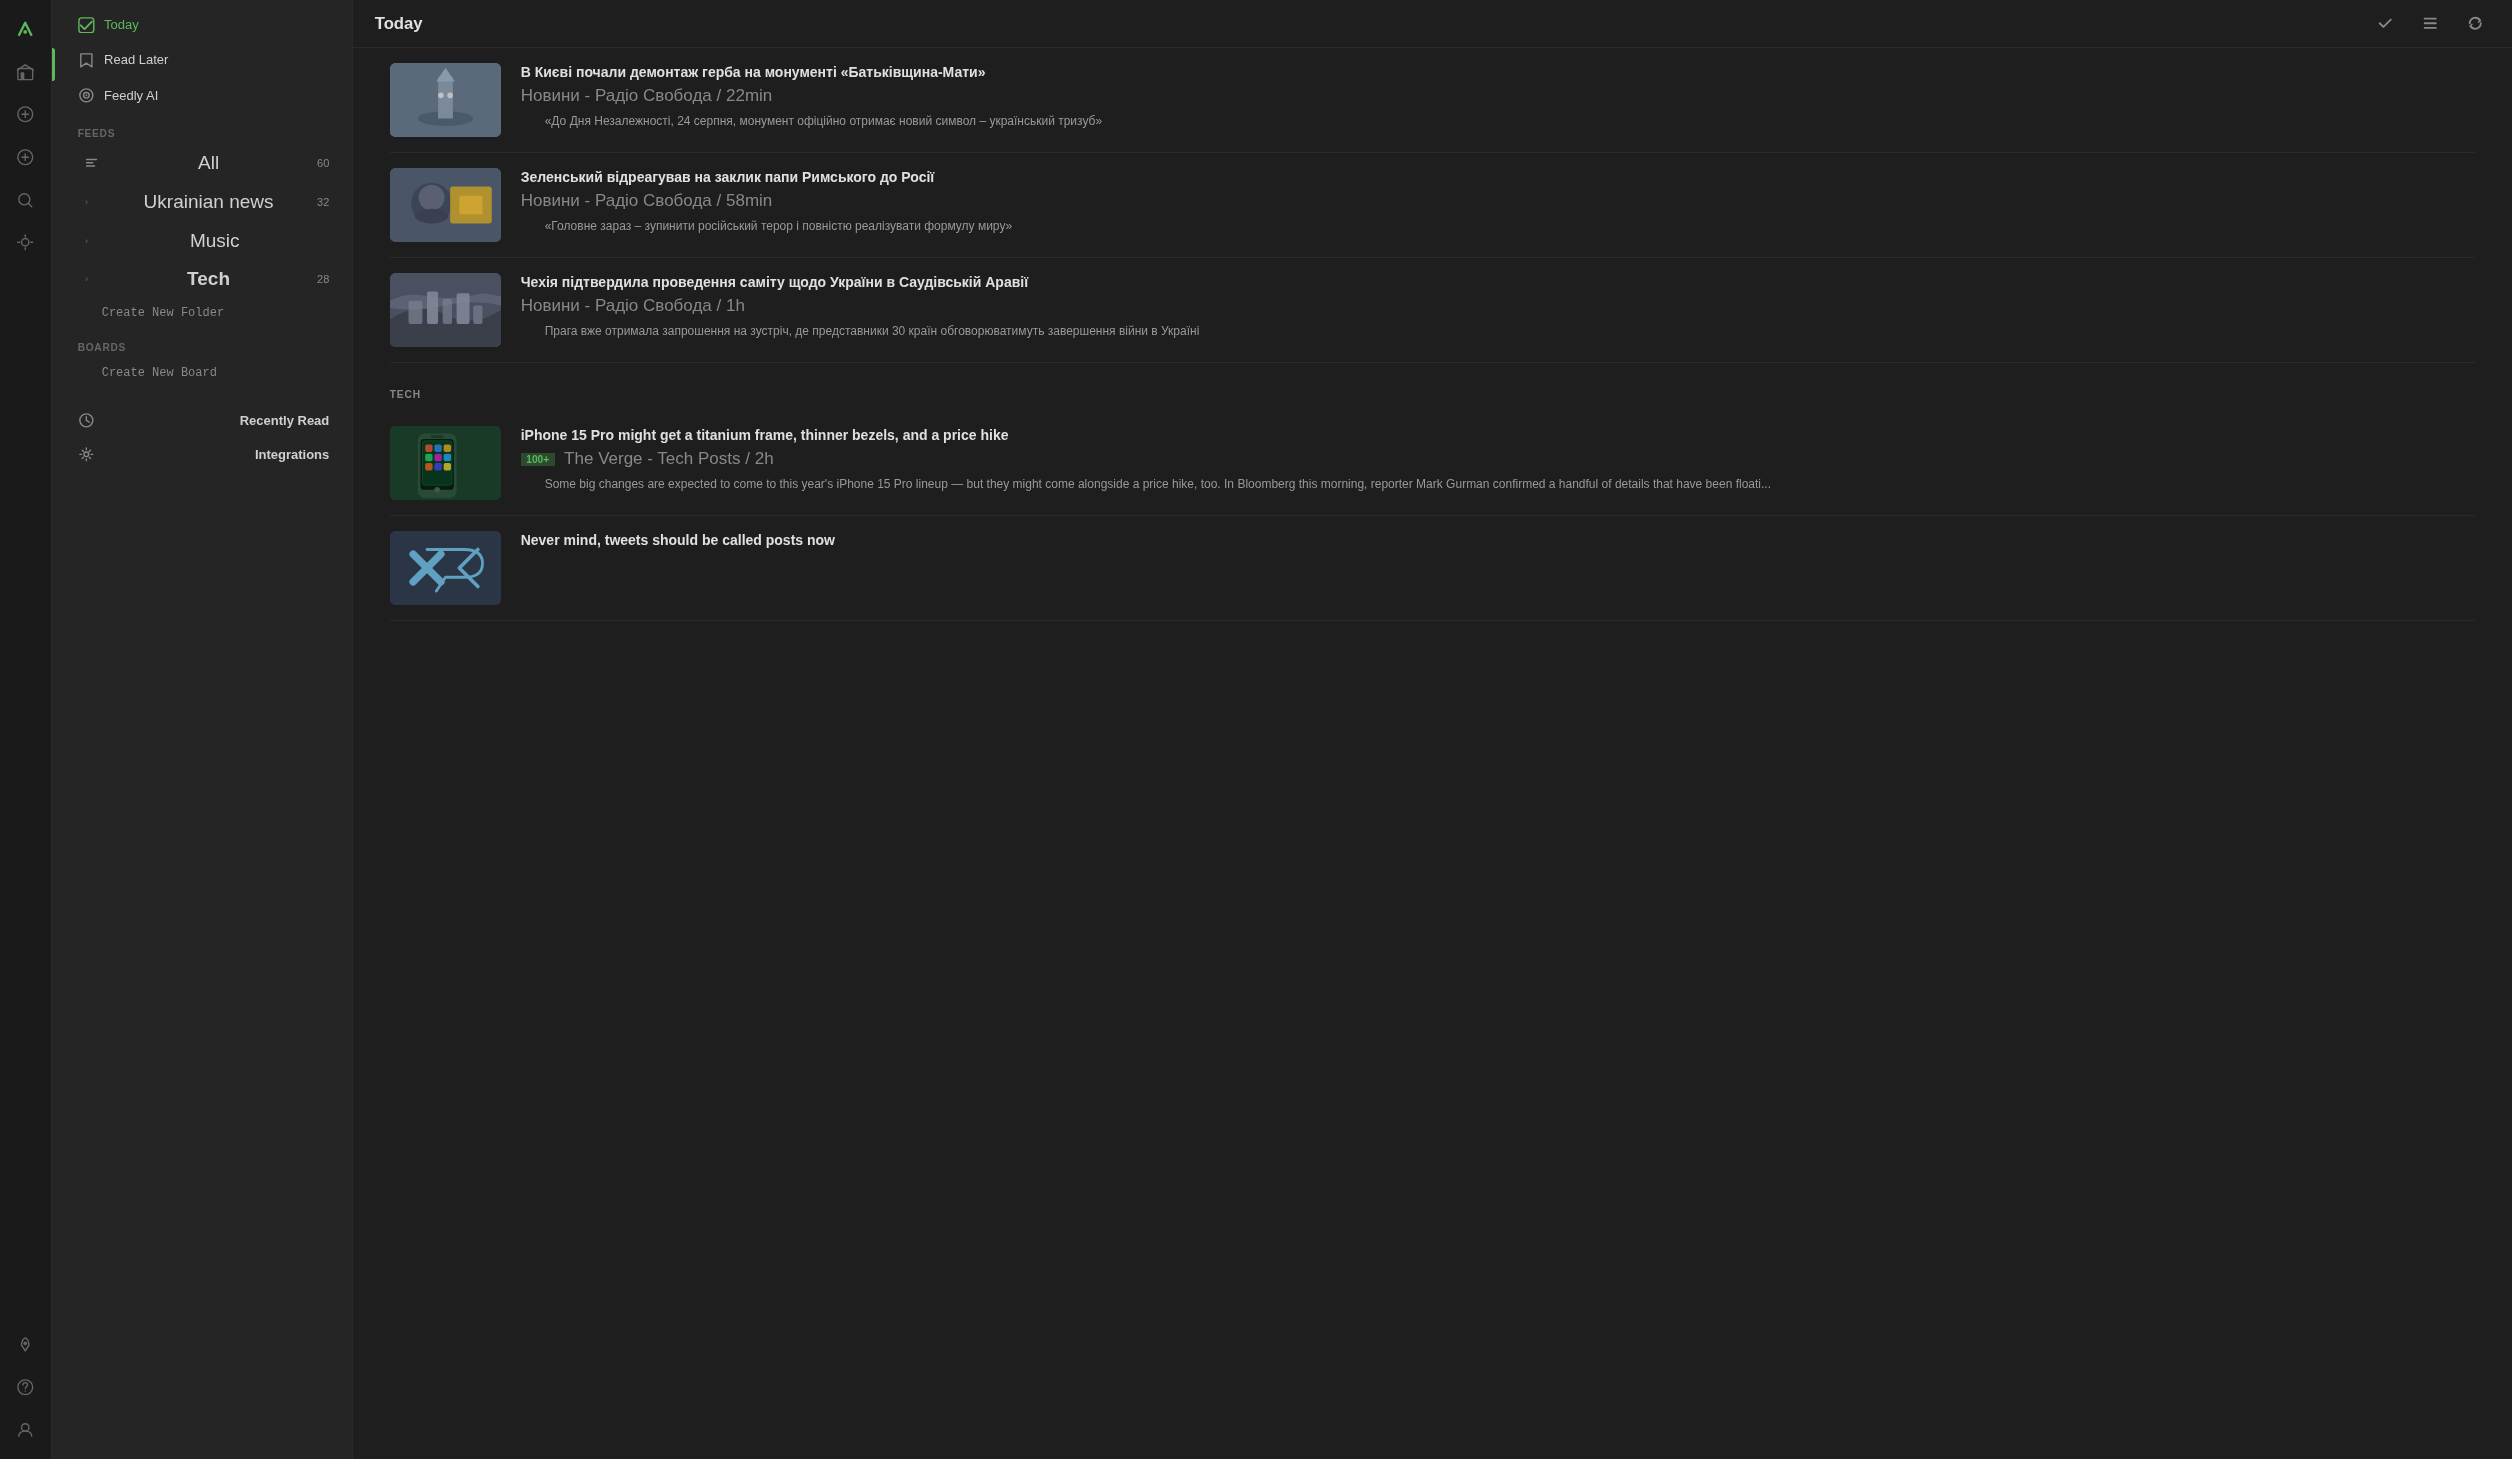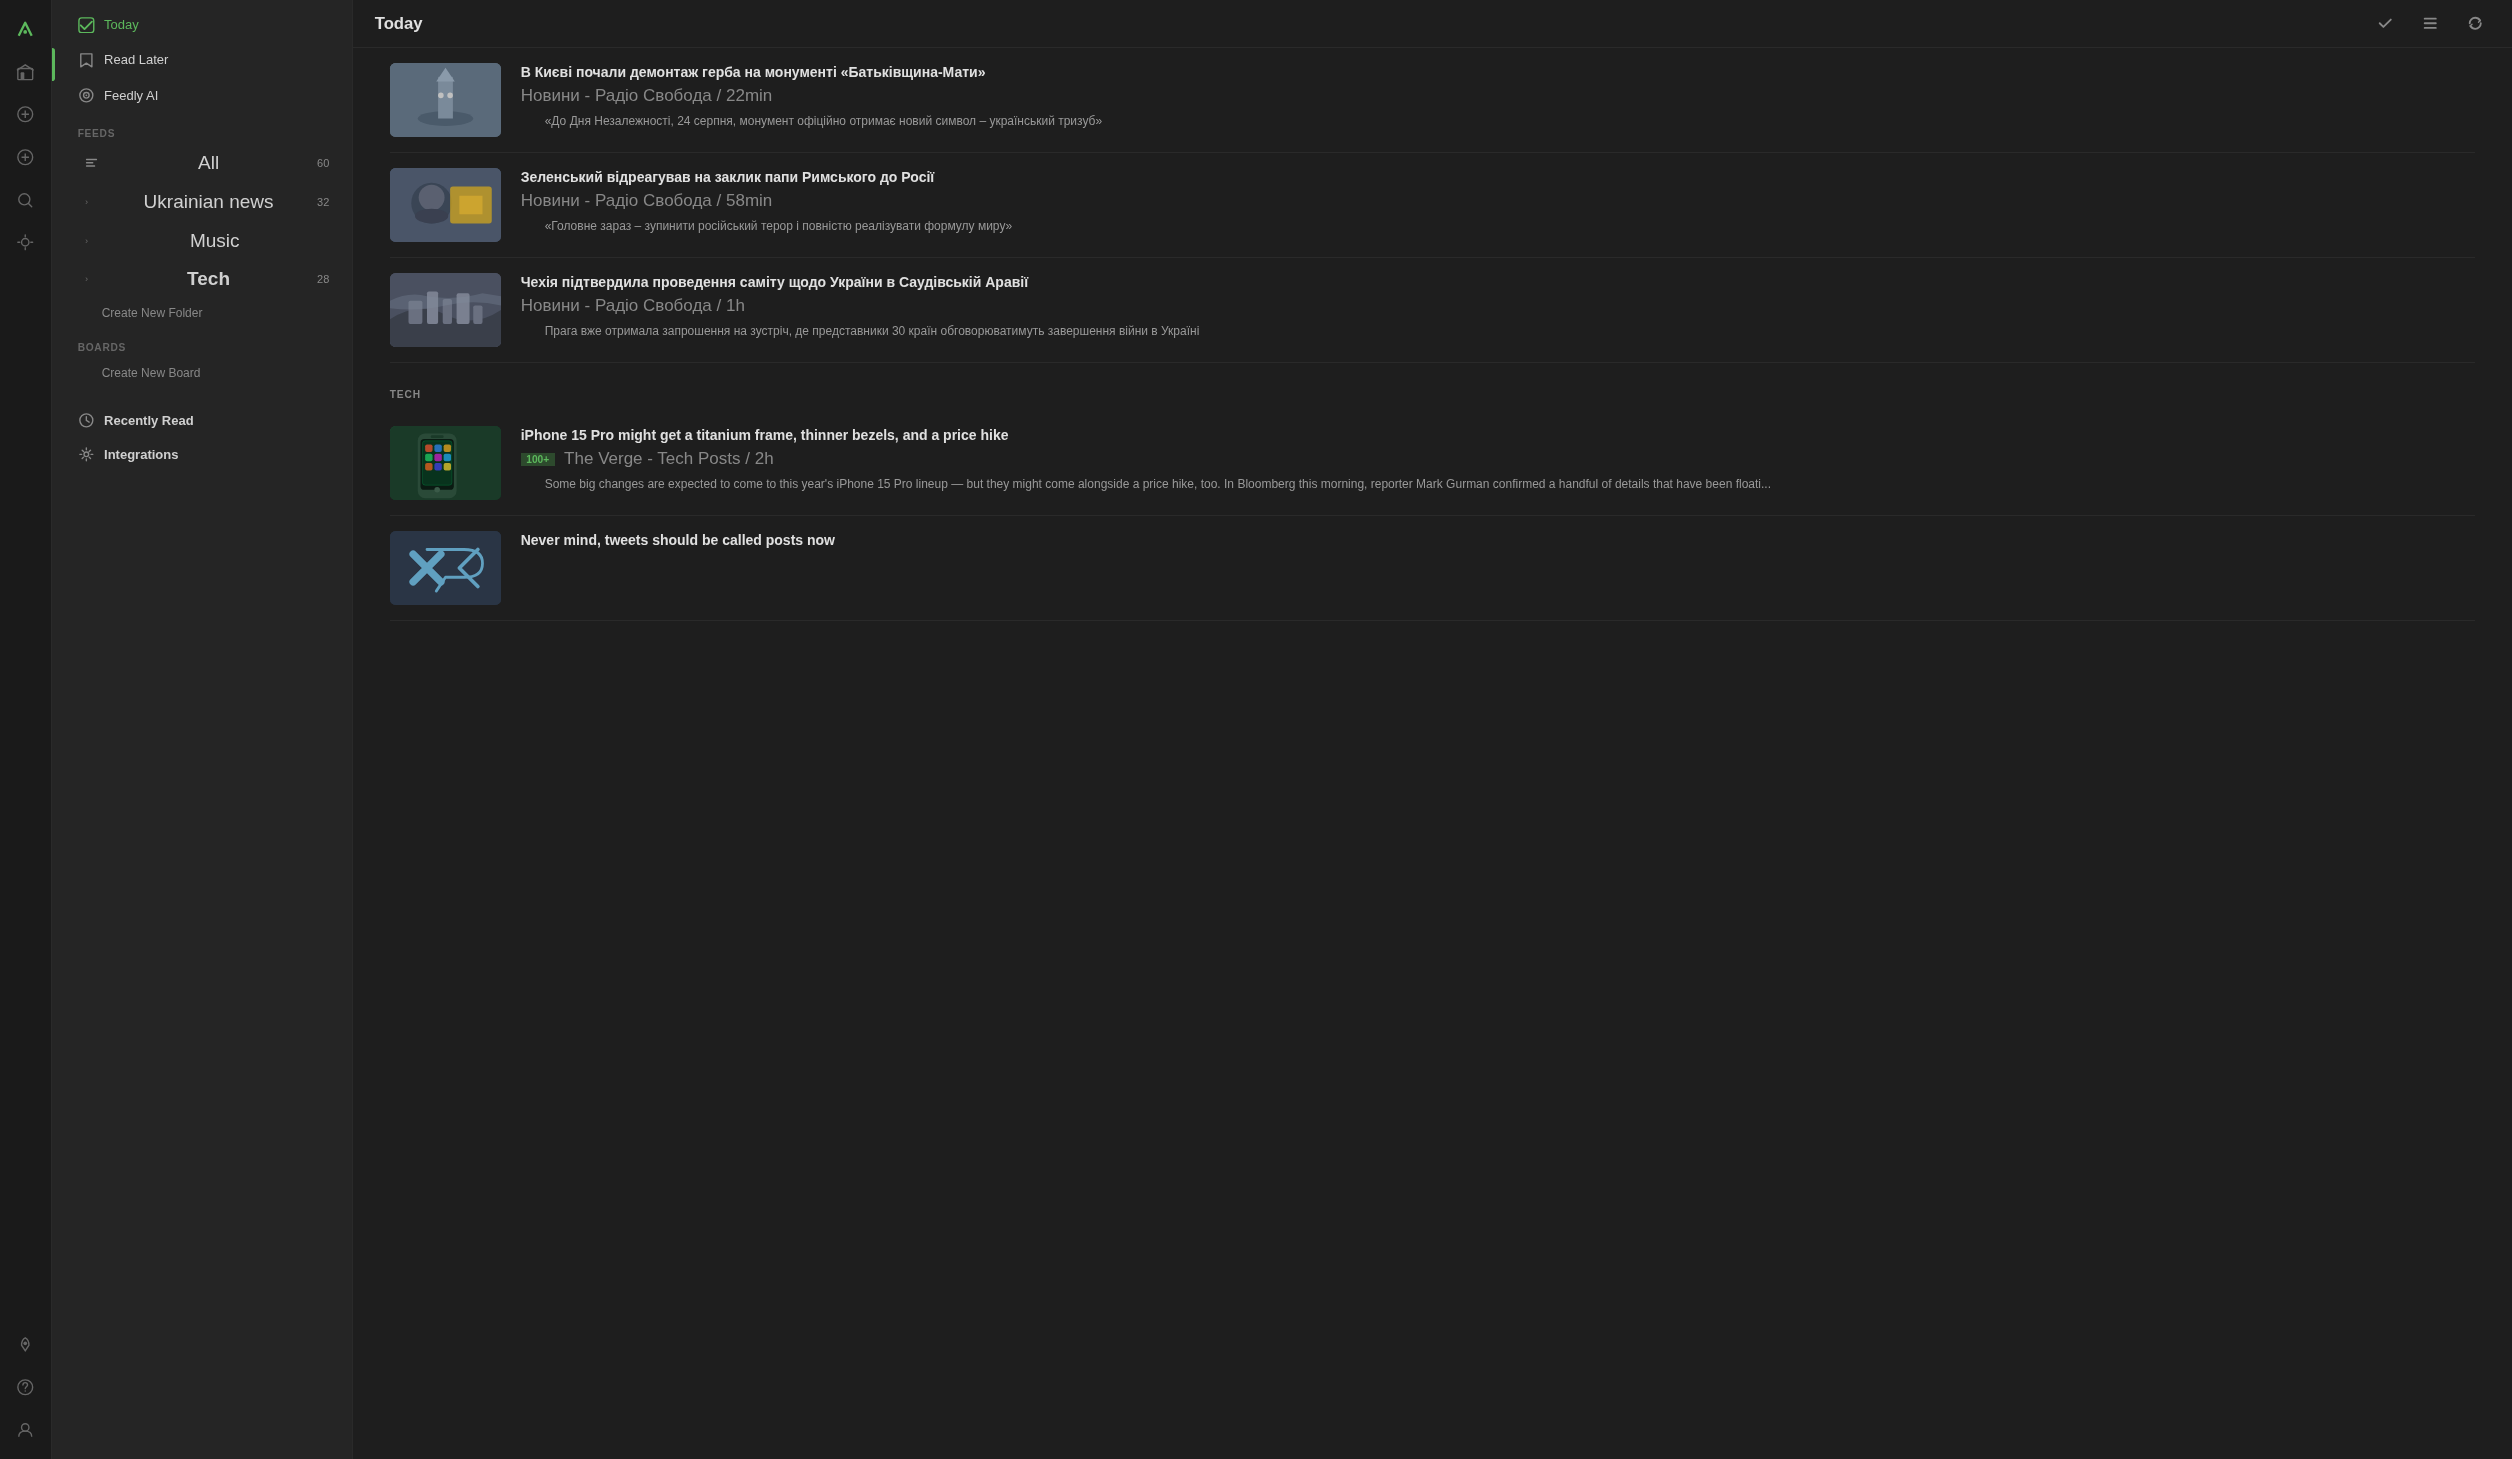--- a/index.html
+++ b/index.html
@@ -82,20 +82,21 @@
     }
     .feed-item .chevron { font-size: 9.3px; color: #666; width: 15px; }
     .feed-item .feed-label { flex: 1; font-size: 19px; font-weight: 500; text-align: center; }
     .feed-item .feed-count { color: #888; font-size: 11px; }
 
     .create-link {
       padding: 7.4px 15px 7.4px 46px;
       font-size: 12px;
       color: #888;
       cursor: pointer;
+      font-family: Liberation Mono, monospace;
     }
 
     
     .main {
       flex: 1;
       display: flex;
       flex-direction: column;
       overflow: hidden;
       background: #1e1e1e;
     }
@@ -351,21 +352,21 @@
     <span class="feed-label" style="font-weight:700;">Tech</span>
     <span class="feed-count">28</span>
   </div>
 
   <div class="create-link">Create New Folder</div>
 
   <div class="section-header">BOARDS</div>
 
   <div class="create-link">Create New Board</div>
 
-  <div style="margin-top: 15px;">
+  <div style="margin-top: 15px; text-align: right;">
     <div class="sidebar-item">
       <div class="item-icon">
         <svg width="16.7" height="16.7" viewBox="0 0 18 18" fill="none">
           <circle cx="9" cy="9" r="7" stroke="#888" stroke-width="1.5" fill="none"></circle>
           <path d="M9 5 L9 9 L12 11" stroke="#888" stroke-width="1.5" stroke-linecap="round"></path>
         </svg>
       </div>
       <span class="item-label" style="font-weight:700;">Recently Read</span>
     </div>
 

